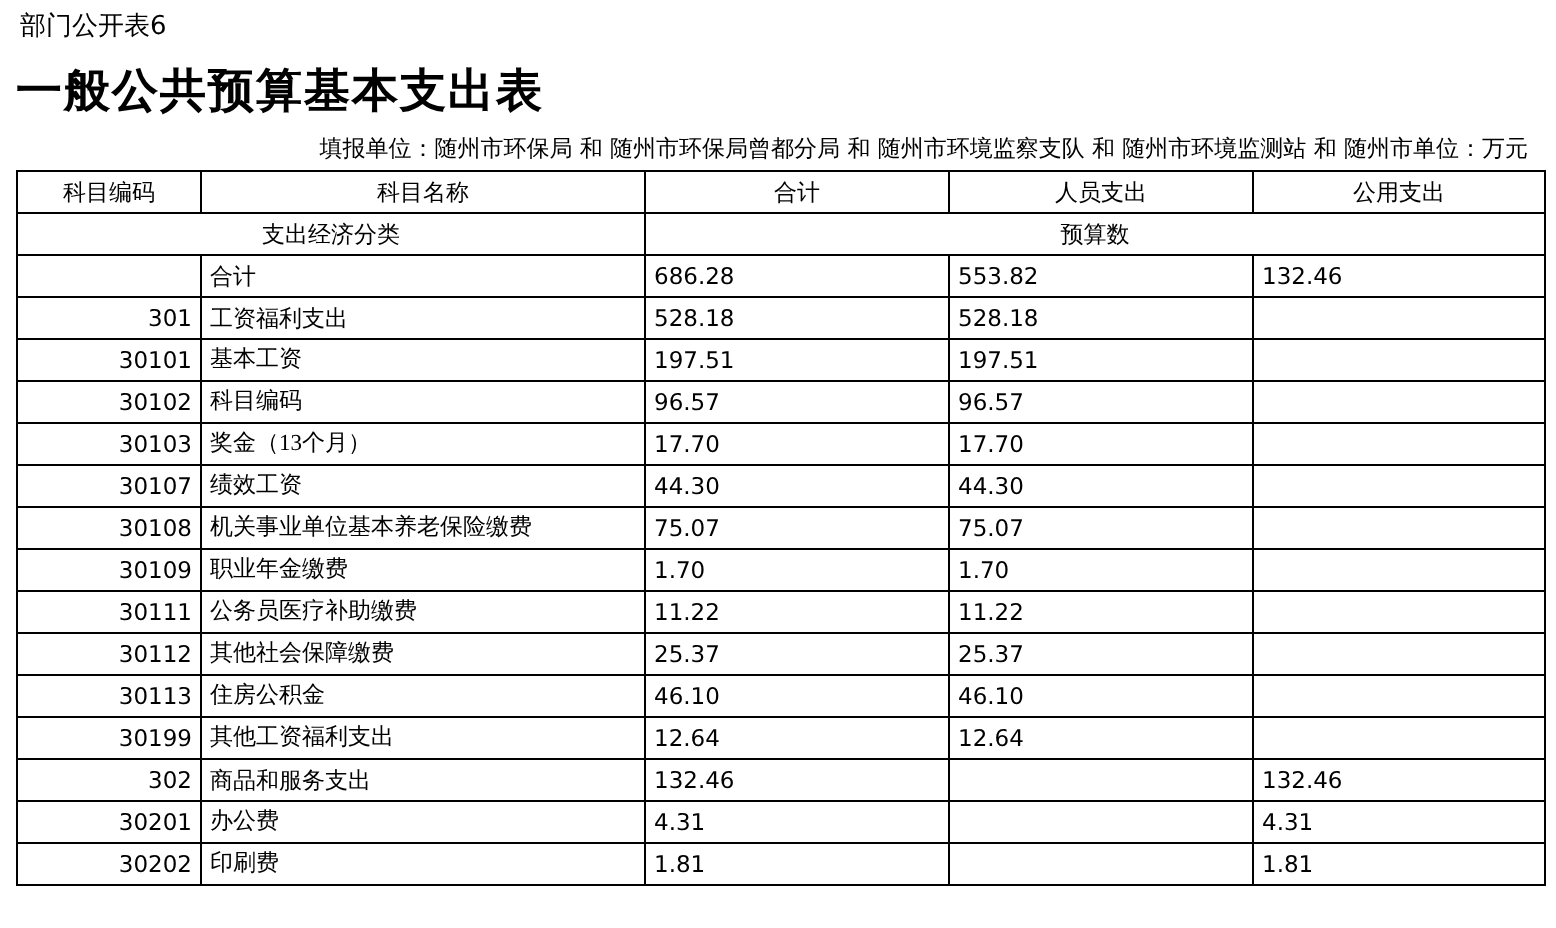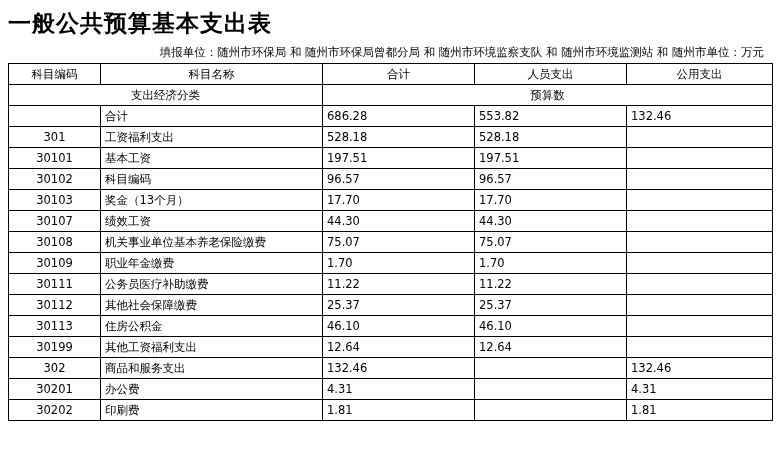--- a/index.html
+++ b/index.html
@@ -69,32 +69,33 @@
   .col-code  { width: 92px; }
   .col-name  { width: 222px; }
   .col-total { width: 152px; }
   .col-pers  { width: 152px; }
   .col-pub   { width: 146px; }
 
   td.num {
     padding-right: 8px;
   }
   td.code {
-    text-align: center;
+    text-align: right;
     padding-left: 4px;
   }
   td.name-l1 { padding-left: 20px; }
-  td.name-l2 { padding-left: 34px; }
+  td.name-l2 { padding-left: 34px; font-family: Liberation Serif, serif; }
   .hdr-group { font-size: 11.5px; }
 </style>
 </head>
 <body>
 
 <div class="page">
 
+  <div class="doc-label">部门公开表6</div>
 
   <div class="doc-title">一般公共预算基本支出表</div>
 
   <div class="meta-row">
     <div class="meta-left">填报单位：随州市环保局 和 随州市环保局曾都分局 和 随州市环境监察支队 和 随州市环境监测站 和 随州市</div>
     <div class="meta-right">单位：万元</div>
   </div>
 
   <table class="budget">
     <colgroup>

